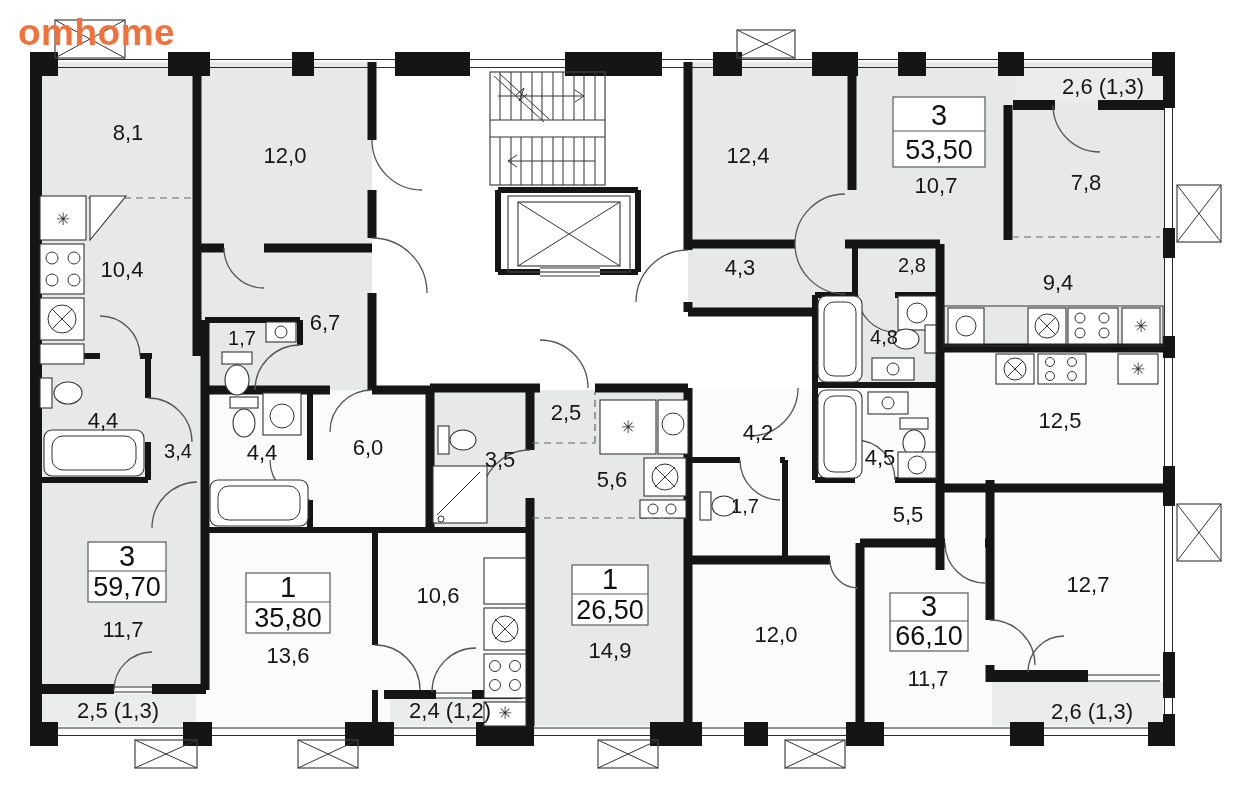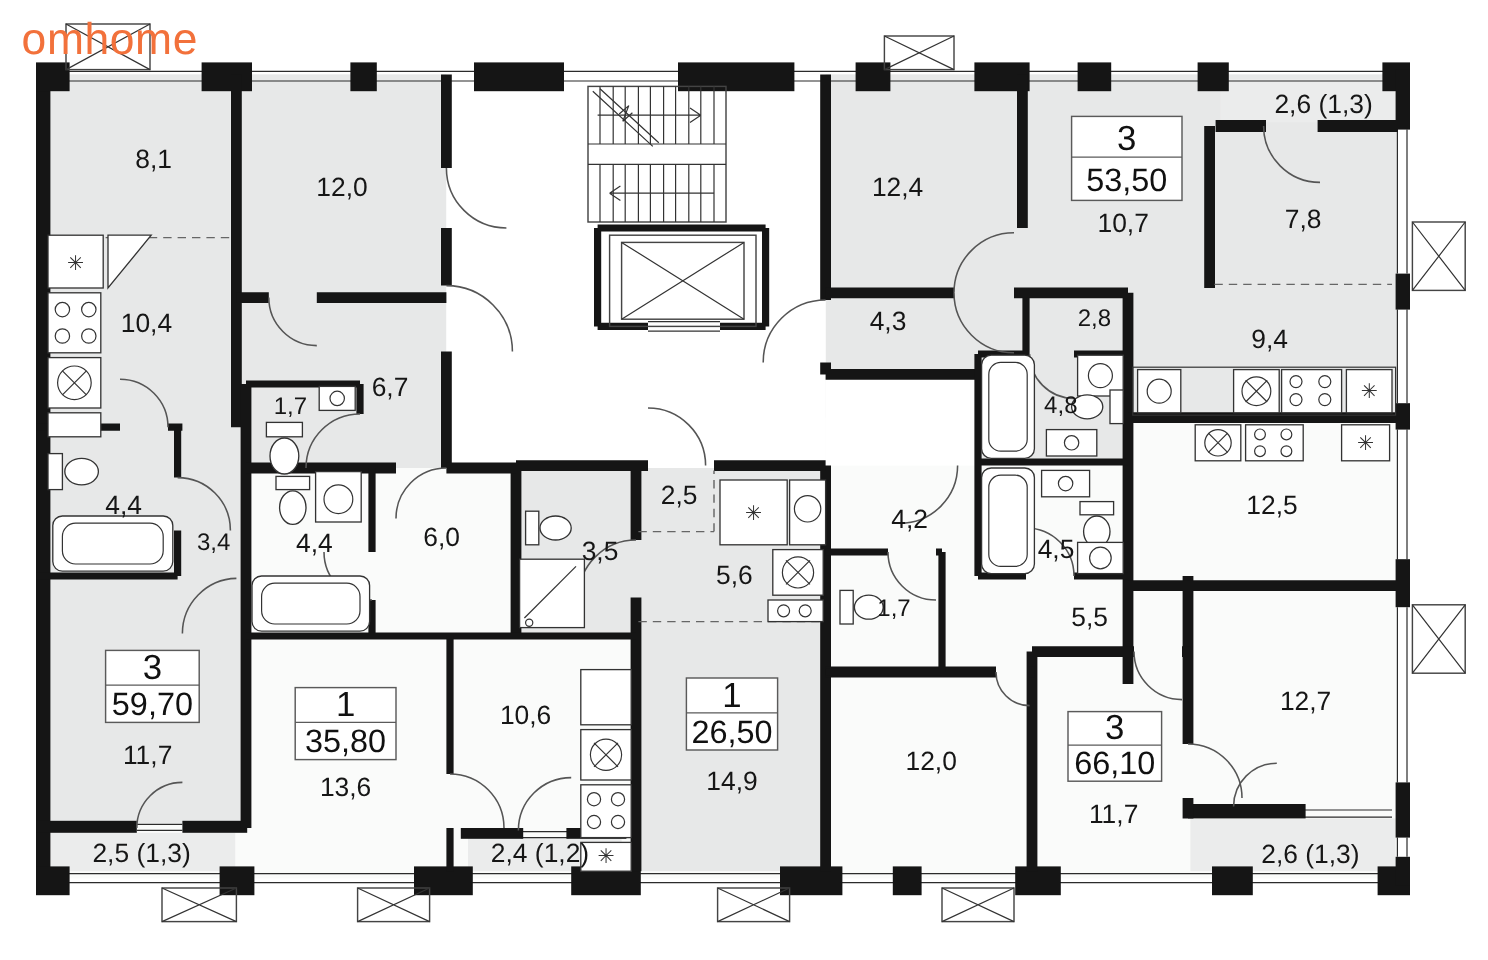--- a/index.html
+++ b/index.html
@@ -2,21 +2,21 @@
 <html style="--wall: #151515; --room-shaded: #e7e8e8; --room-plain: #fafbfa; --balcony: #ebecec; --logo: #f2713b;"><head>
 <meta charset="utf-8">
 <style>
   :root{
     --wall:#151515; --room-shaded:#e7e8e8; --room-plain:#fafbfa;
     --balcony:#ebecec; --line:#333333; --logo:#f2713b;
   }
   html,body{margin:0;padding:0;background:#ffffff;}
   .stage{position:relative;width:1240px;height:800px;background:#fff;overflow:hidden;
          font-family:"Liberation Sans", sans-serif;}
-  .logo{position:absolute;left:18px;top:12px;font-size:37px;font-weight:normal;
+  .logo{position:absolute;left:18px;top:12px;font-size:37px;font-weight:bold;
         color:var(--logo);letter-spacing:.5px;z-index:5;}
   svg{position:absolute;left:0;top:0;}
   .base{fill:var(--room-plain);}
   .gray{fill:var(--room-shaded);}
   .balc{fill:var(--balcony);}
   .cor{fill:#ffffff;}
   .w9{stroke:var(--wall);stroke-width:9;fill:none;}
   .w6{stroke:var(--wall);stroke-width:6;fill:none;}
   .pier{fill:var(--wall);}
   .win{stroke:#2b2b2b;stroke-width:1;fill:none;}

